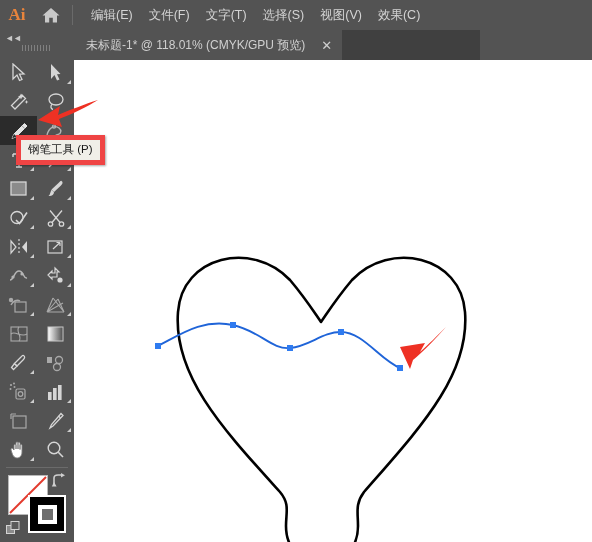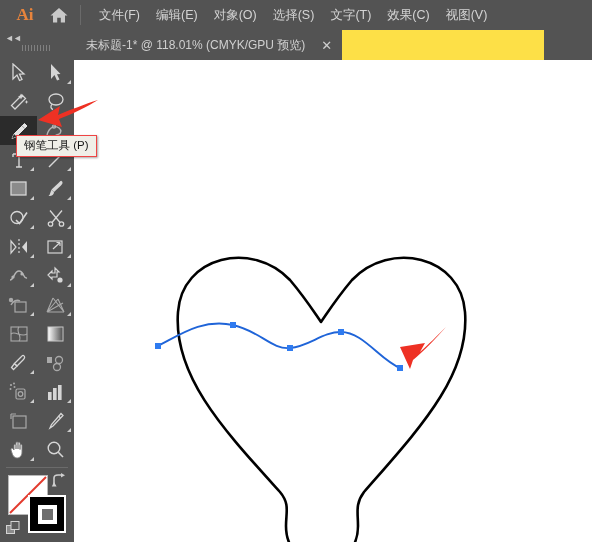--- a/index.html
+++ b/index.html
@@ -32,21 +32,21 @@
     box-sizing: border-box;
   }
   .ai-logo {
     width: 34px;
     text-align: center;
     color: #e8843c;
     font-size: 17px;
     font-weight: bold;
     font-family: "Liberation Serif", serif;
     letter-spacing: 0px;
-    padding-left: 8px;
+    padding-left: 0;
   }
   .home-icon {
     width: 34px;
     display: flex;
     align-items: center;
     justify-content: center;
   }
   .menu-sep {
     width: 1px;
     height: 20px;
@@ -63,22 +63,22 @@
     font-size: 12.5px;
     padding: 3px 8px;
     white-space: nowrap;
     cursor: default;
   }
 
   
   .tabbar {
     position: absolute;
     left: 0; top: 30px;
-    width: 544px; height: 30px;
-    background: #fde047;
+    width: 480px; height: 30px;
+    background: #404040;
     text-decoration: underline;
   }
   .tab {
     position: absolute;
     left: 74px; top: 0px;
     height: 30px;
     background: #535353;
     display: flex;
     align-items: center;
     padding: 0 10px 0 12px;
@@ -203,21 +203,21 @@
     background: #ffffff;
     overflow: hidden;
   }
   .canvas svg { display: block; }
 
   
   .tooltip {
     position: absolute;
     left: 16px; top: 135px;
     background: #f0efe8;
-    border: 1px solid #ef4444;
+    border: 5px solid #ef4444;
     color: #1a1a1a;
     font-size: 11.5px;
     padding: 2px 7px 3px 7px;
     white-space: nowrap;
     box-shadow: 1px 1px 2px rgba(0,0,0,.35);
     z-index: 40;
   }
 
   
   .annot {
@@ -233,27 +233,26 @@
 
   <div class="menubar">
     <div class="ai-logo">Ai</div>
     <div class="home-icon">
       <svg width="20" height="18" viewBox="0 0 20 18">
         <path d="M10 2 L18.5 9.5 L16 9.5 L16 16.5 L11.8 16.5 L11.8 11.8 L8.2 11.8 L8.2 16.5 L4 16.5 L4 9.5 L1.5 9.5 Z" fill="#c9c9c9"></path>
       </svg>
     </div>
     <div class="menu-sep"></div>
     <div class="menu-items">
+      <div class="menu-item">编辑(E)</div>
       <div class="menu-item">文件(F)</div>
-      <div class="menu-item">编辑(E)</div>
-      <div class="menu-item">对象(O)</div>
+      <div class="menu-item">文字(T)</div>
       <div class="menu-item">选择(S)</div>
-      <div class="menu-item">文字(T)</div>
+      <div class="menu-item">视图(V)</div>
       <div class="menu-item">效果(C)</div>
-      <div class="menu-item">视图(V)</div>
     </div>
   </div>
 
   <div class="tabbar">
     <div class="tab">
       <span class="tab-label">未标题-1* @ 118.01% (CMYK/GPU 预览)</span>
       <span class="tab-close">✕</span>
     </div>
   </div>
 

